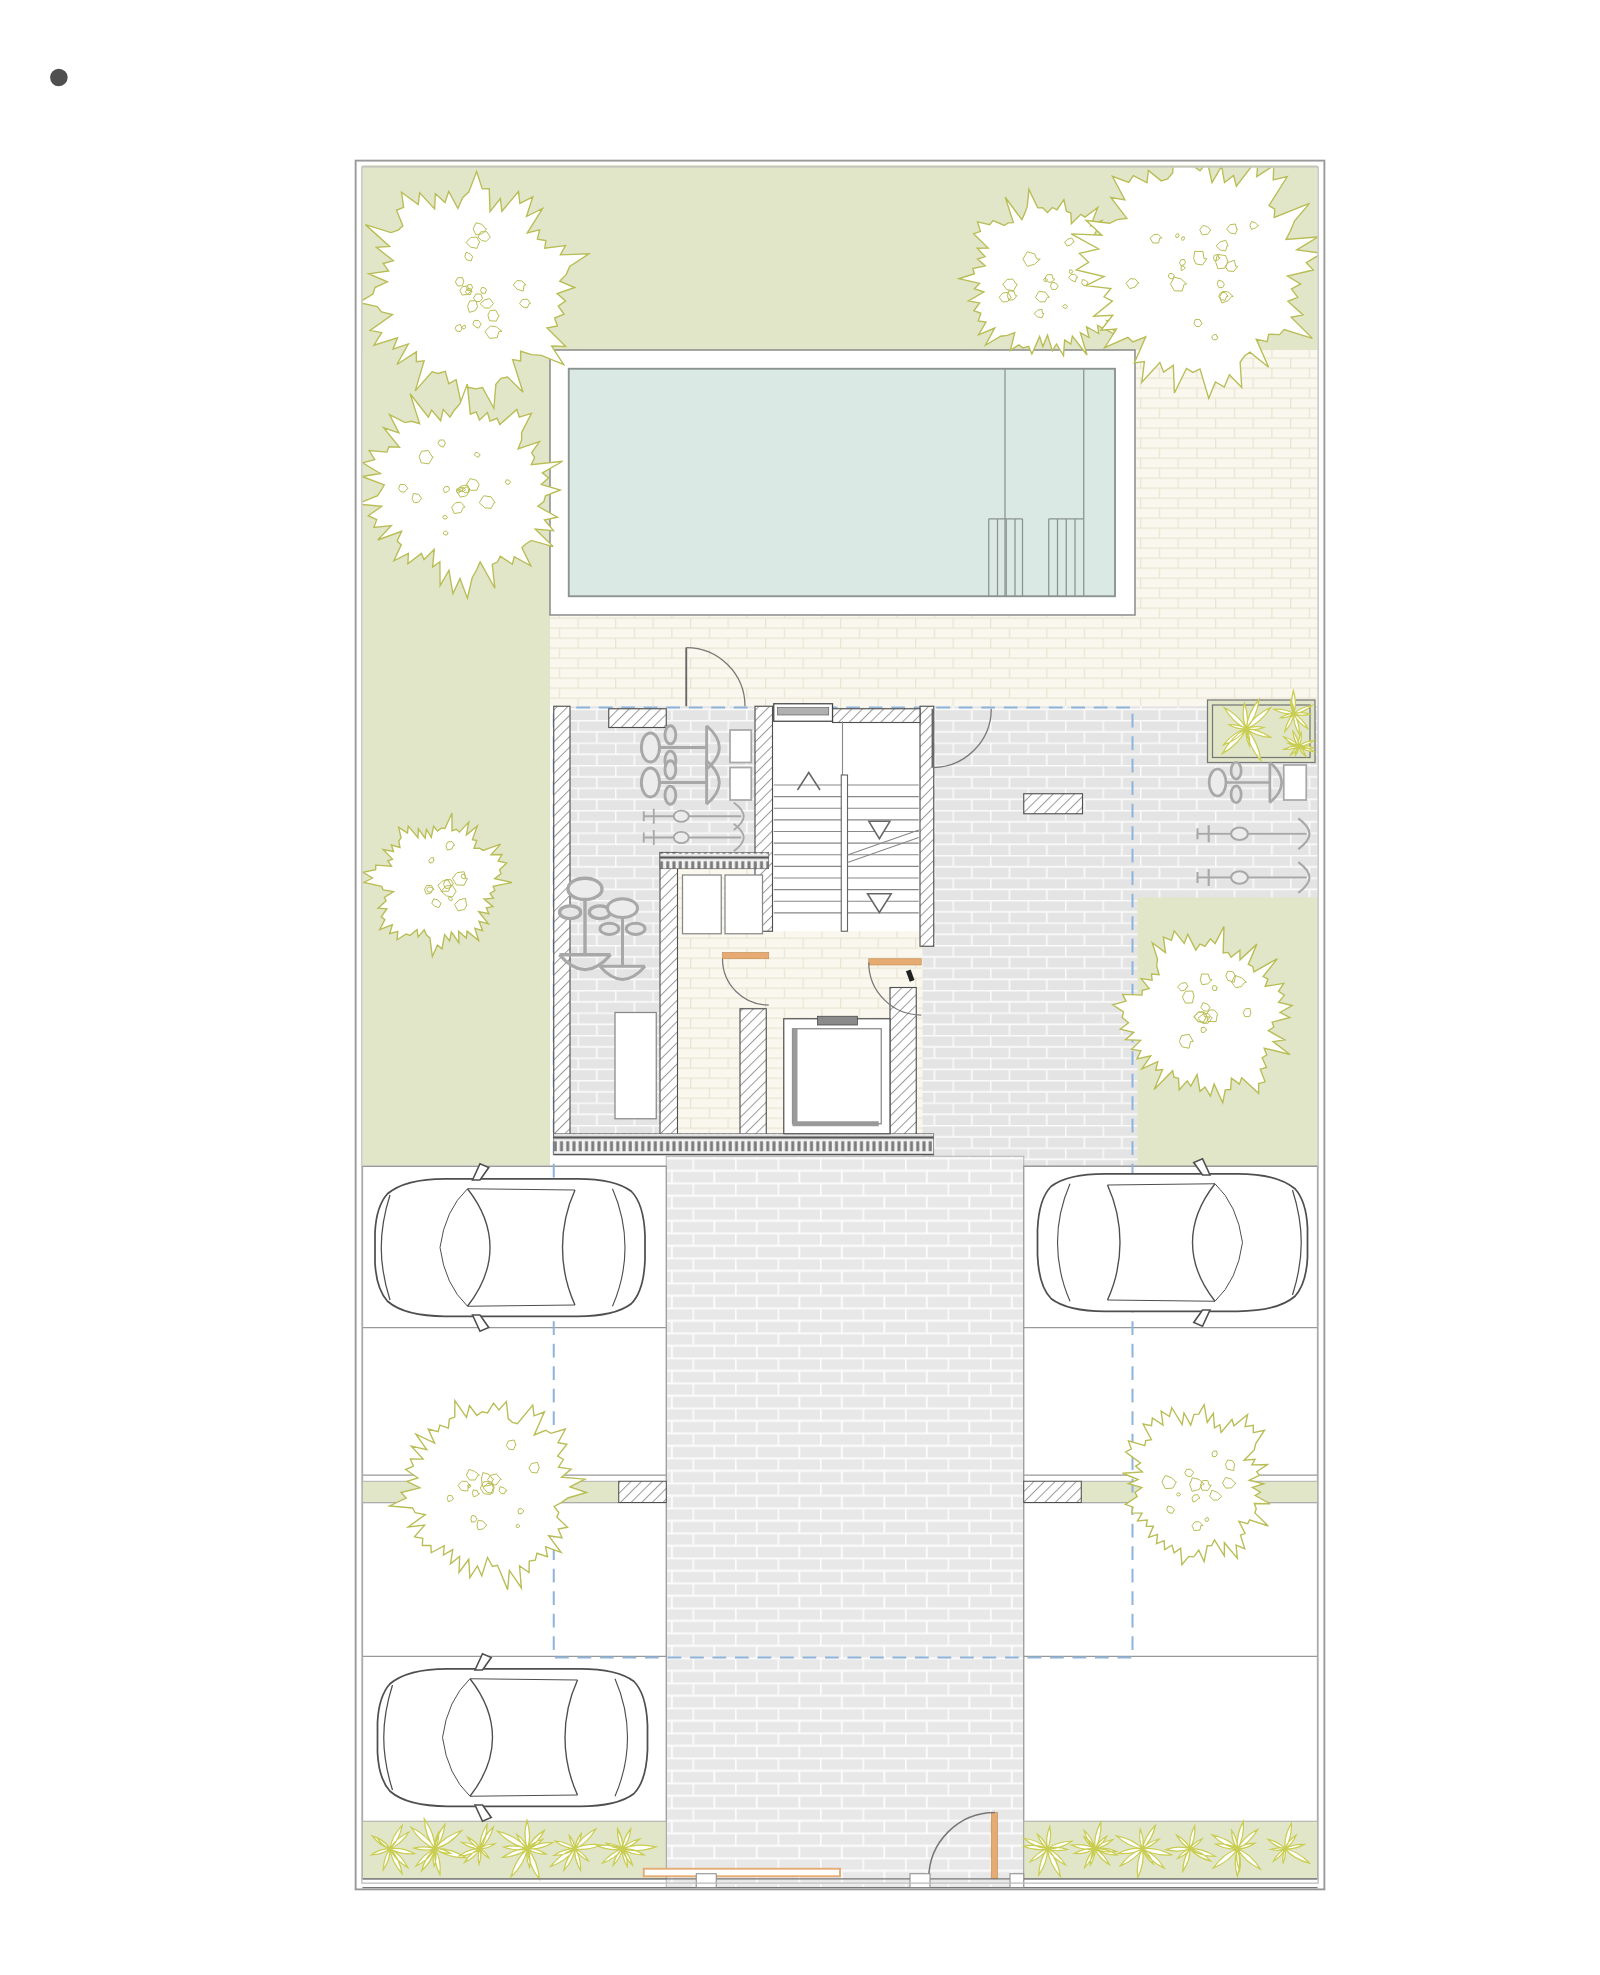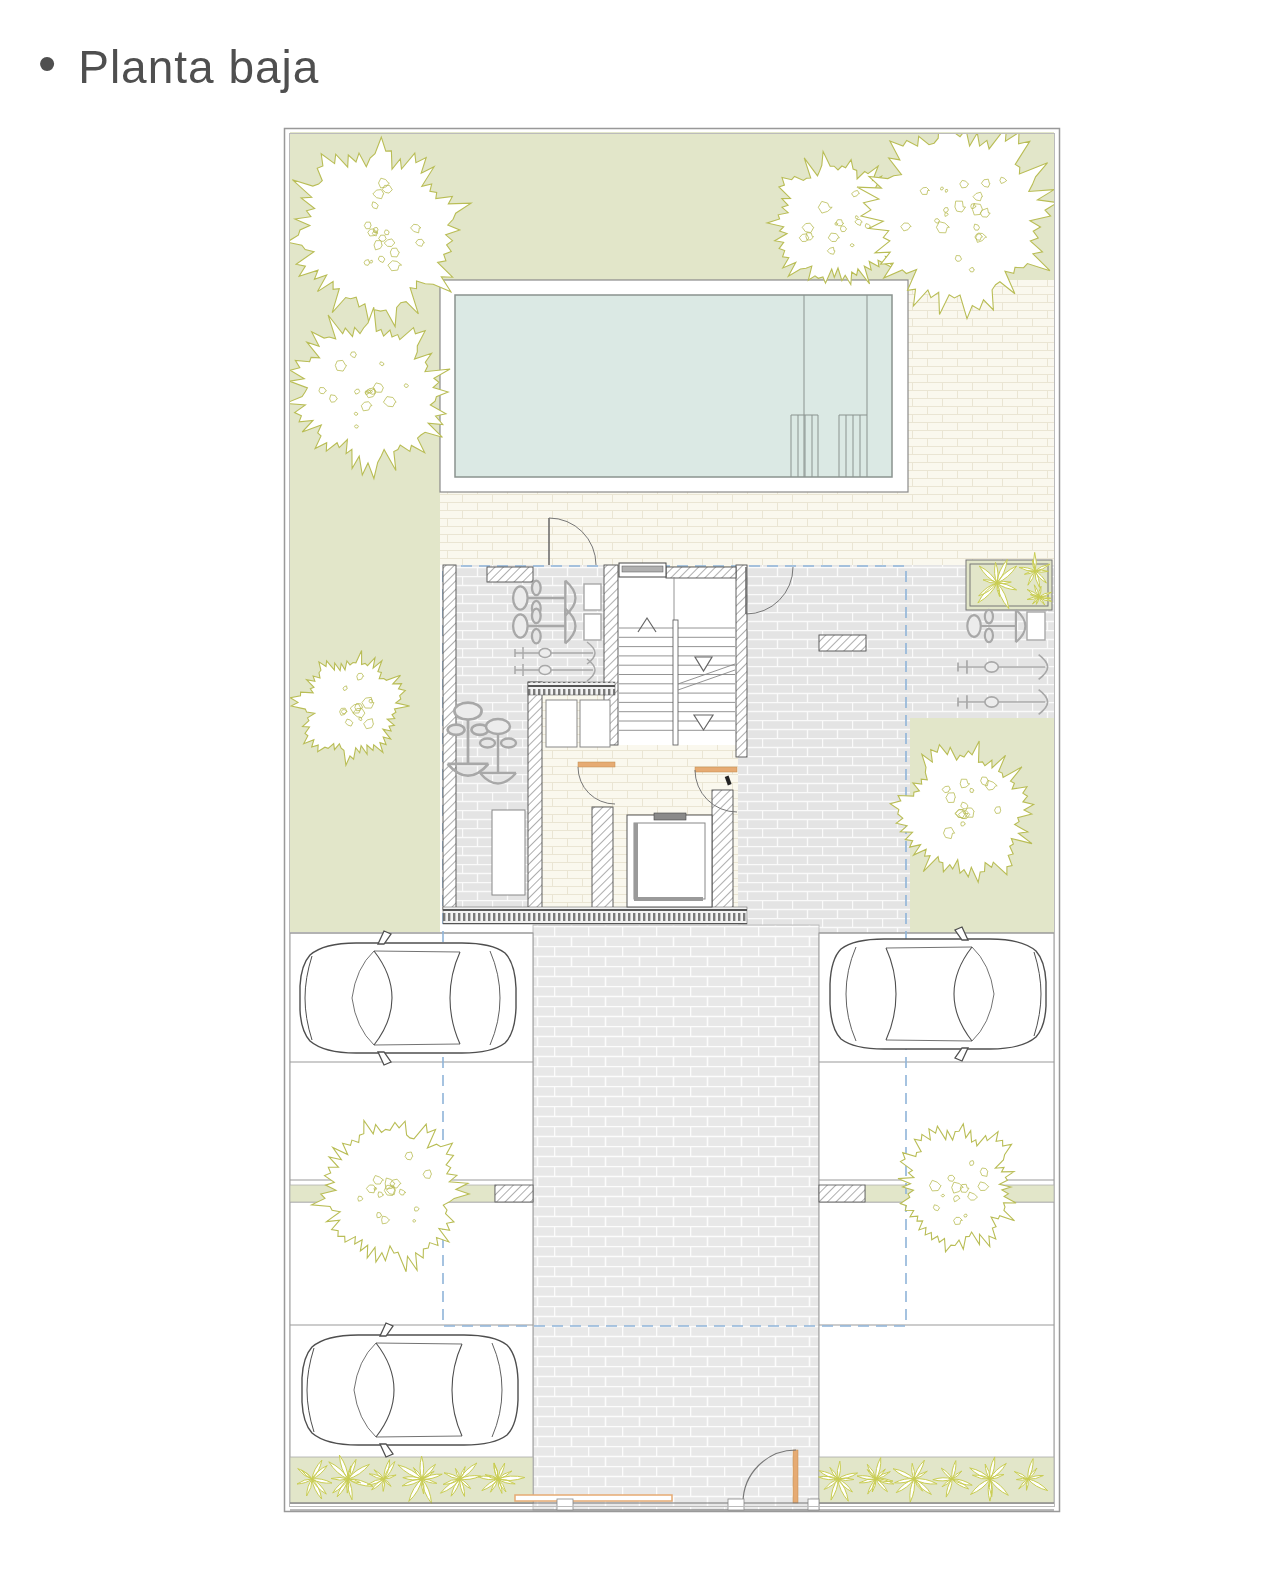--- a/index.html
+++ b/index.html
@@ -12,21 +12,20 @@
   .plan{position:absolute;left:282px;top:126px;width:780px;height:1388px;}
   svg{display:block;}
 </style>
 </head>
 <body>
 
 <div class="page">
 
   <div class="title-row">
     <span class="title-bullet">•</span>
-    <span class="title-text">Planta baja</span>
   </div>
 
   <div class="plan">
   <svg id="plansvg" width="780" height="1388" viewBox="0 0 780 1388">
     <defs>
       <pattern id="brickCream" patternUnits="userSpaceOnUse" width="30" height="16">
         <rect width="30" height="16" style="fill:var(--c-cream,#faf8ee)"></rect>
         <path d="M0 0.5 H30 M0 8.5 H30 M0.5 0 V8 M15.5 8 V16" style="stroke:var(--c-cream-joint,#eae5d3)" stroke-width="1" fill="none"></path>
       </pattern>
       <pattern id="brickGray" patternUnits="userSpaceOnUse" width="30" height="18">

